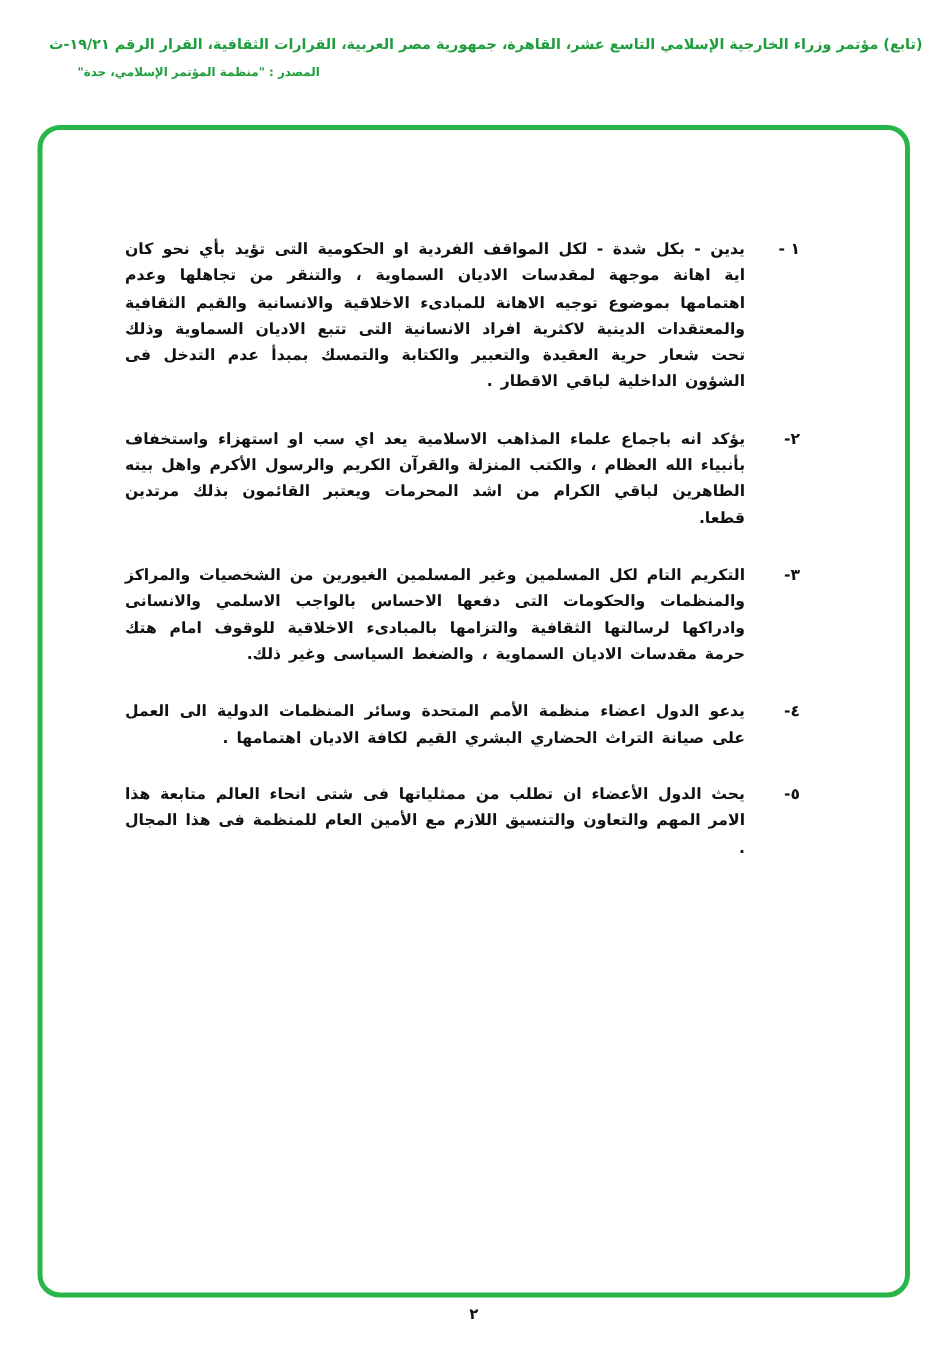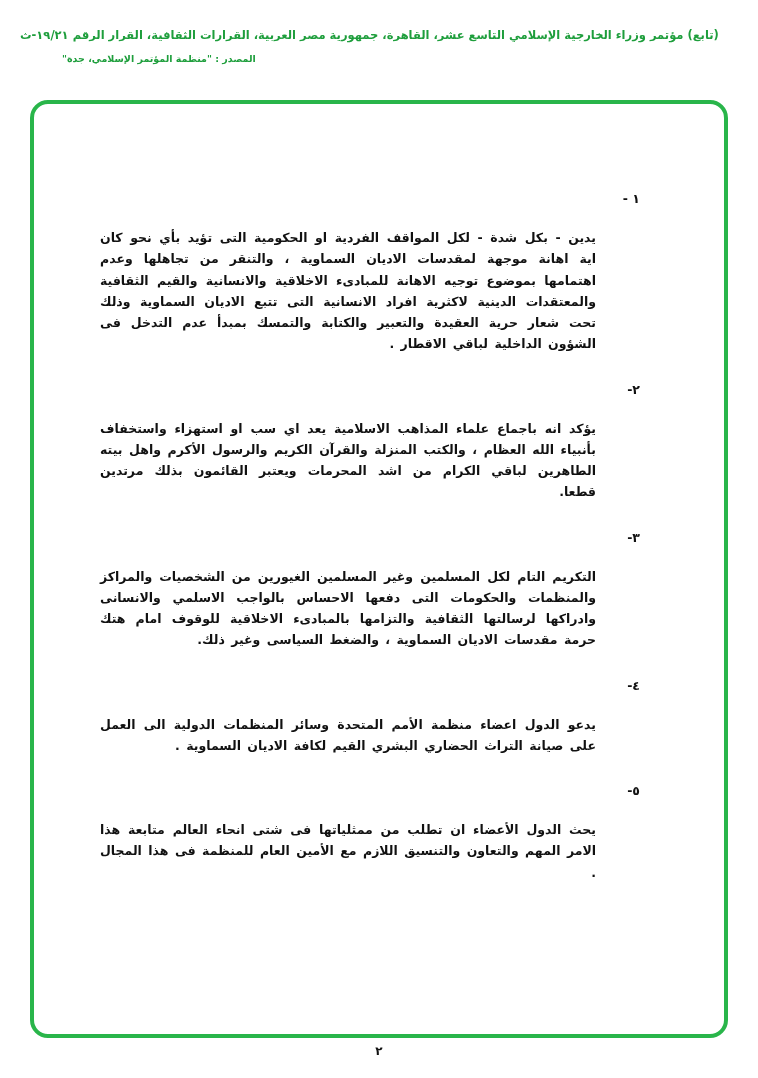--- a/index.html
+++ b/index.html
@@ -13,21 +13,21 @@
     height: 1078px;
     background: #ffffff;
     overflow: hidden;
   }
   .doc-title {
     position: absolute;
     top: 28px;
     left: 20px;
     right: 20px;
     direction: rtl;
-    text-align: left;
+    text-align: right;
     color: #1e9e3c;
     font-size: 11.5px;
     font-weight: bold;
     letter-spacing: 0;
   }
   .doc-source {
     position: absolute;
     top: 53px;
     left: 62px;
     direction: rtl;
@@ -66,21 +66,20 @@
     line-height: 1.7;
     white-space: nowrap;
   }
   .item-text {
     flex: 1 1 auto;
     font-size: 12.5px;
     font-weight: bold;
     line-height: 1.7;
     text-align: justify;
     word-spacing: 2px;
-    margin-top: 39px;
   }
   .page-number {
     position: absolute;
     top: 1044px;
     left: 0;
     right: 0;
     text-align: center;
     font-size: 12px;
     font-weight: bold;
     color: #111111;
@@ -109,21 +108,21 @@
       <div class="item-text">يؤكد انه باجماع علماء المذاهب الاسلامية يعد اي سب او استهزاء واستخفاف بأنبياء الله العظام ، والكتب المنزلة والقرآن الكريم والرسول الأكرم واهل بيته الطاهرين لباقي الكرام من اشد المحرمات ويعتبر القائمون بذلك مرتدين قطعا.</div>
     </div>
 
     <div class="item">
       <div class="item-num">٣-</div>
       <div class="item-text">التكريم التام لكل المسلمين وغير المسلمين الغيورين من الشخصيات والمراكز والمنظمات والحكومات التى دفعها الاحساس بالواجب الاسلمي والانسانى وادراكها لرسالتها الثقافية والتزامها بالمبادىء الاخلاقية للوقوف امام هتك حرمة مقدسات الاديان السماوية ، والضغط السياسى وغير ذلك.</div>
     </div>
 
     <div class="item">
       <div class="item-num">٤-</div>
-      <div class="item-text">يدعو الدول اعضاء منظمة الأمم المتحدة وسائر المنظمات الدولية الى العمل على صيانة التراث الحضاري البشري القيم لكافة الاديان السماوية .</div>
+      <div class="item-text">يدعو الدول اعضاء منظمة الأمم المتحدة وسائر المنظمات الدولية الى العمل على صيانة التراث الحضاري البشري القيم لكافة الاديان اهتمامها .</div>
     </div>
 
     <div class="item">
       <div class="item-num">٥-</div>
       <div class="item-text">يحث الدول الأعضاء ان تطلب من ممثلياتها فى شتى انحاء العالم متابعة هذا الامر المهم والتعاون والتنسيق اللازم مع الأمين العام للمنظمة فى هذا المجال .</div>
     </div>
 
   </div>
 
   <div class="page-number">٢</div>

